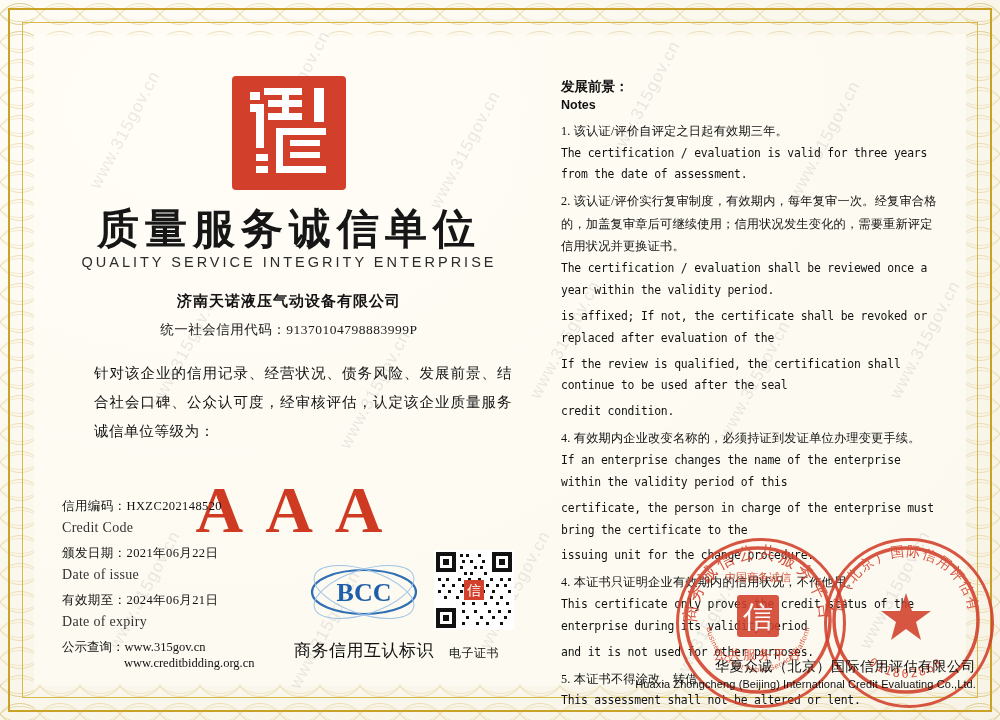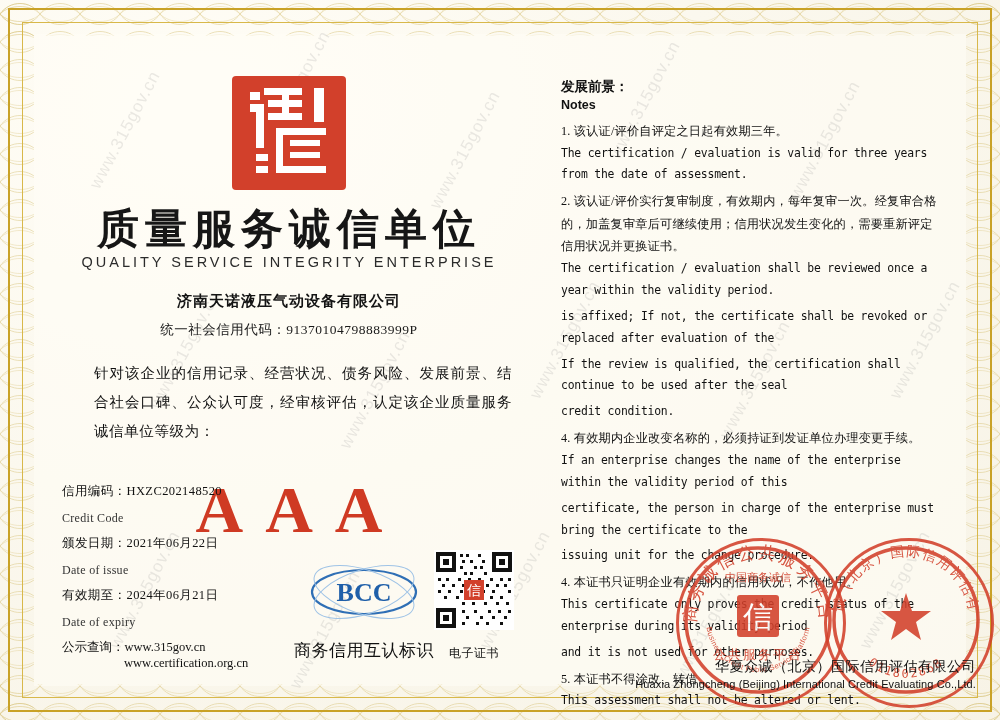--- a/index.html
+++ b/index.html
@@ -140,24 +140,24 @@
     width: 300px;
     font-family: "Liberation Serif", serif;
   }
   .meta-row { margin-bottom: 9px; }
   .meta-cn {
     font-size: 12.5px;
     color: #111;
     letter-spacing: 0.4px;
   }
   .meta-en {
-    font-size: 12px;
+    font-size: 14px;
     color: #333;
     letter-spacing: 0.3px;
-    margin-top: 11px;
+    margin-top: 5px;
   }
   .meta-url { font-size: 12.5px; color: #111; }
 
   
   .bcc {
     position: absolute;
     left: 275px;
     bottom: 62px;
     width: 110px;
     text-align: center;
@@ -370,21 +370,21 @@
         <div class="meta-row">
           <div class="meta-cn">颁发日期：2021年06月22日</div>
           <div class="meta-en">Date of issue</div>
         </div>
         <div class="meta-row">
           <div class="meta-cn">有效期至：2024年06月21日</div>
           <div class="meta-en">Date of expiry</div>
         </div>
         <div class="meta-row">
           <div class="meta-url">公示查询：www.315gov.cn</div>
-          <div class="meta-url" style="padding-left:62px;">www.certification.org.cn</div>
+          <div class="meta-url" style="padding-left:62px;">www.creditbidding.org.cn</div>
         </div>
       </div>
 
       <div class="bcc">
         <svg width="110" height="56" viewBox="0 0 110 56">
           <ellipse cx="55" cy="28" rx="52" ry="22" fill="none" stroke="#2f6fb5" stroke-width="2.2"></ellipse>
           <ellipse cx="55" cy="28" rx="52" ry="22" fill="none" stroke="#9fc3e6" stroke-width="1" transform="rotate(18 55 28)"></ellipse>
           <ellipse cx="55" cy="28" rx="52" ry="22" fill="none" stroke="#9fc3e6" stroke-width="1" transform="rotate(-18 55 28)"></ellipse>
           <text x="55" y="37" text-anchor="middle" font-family="Liberation Serif, serif" font-size="26" font-weight="bold" fill="#1f5fa9">BCC</text>
         </svg>

